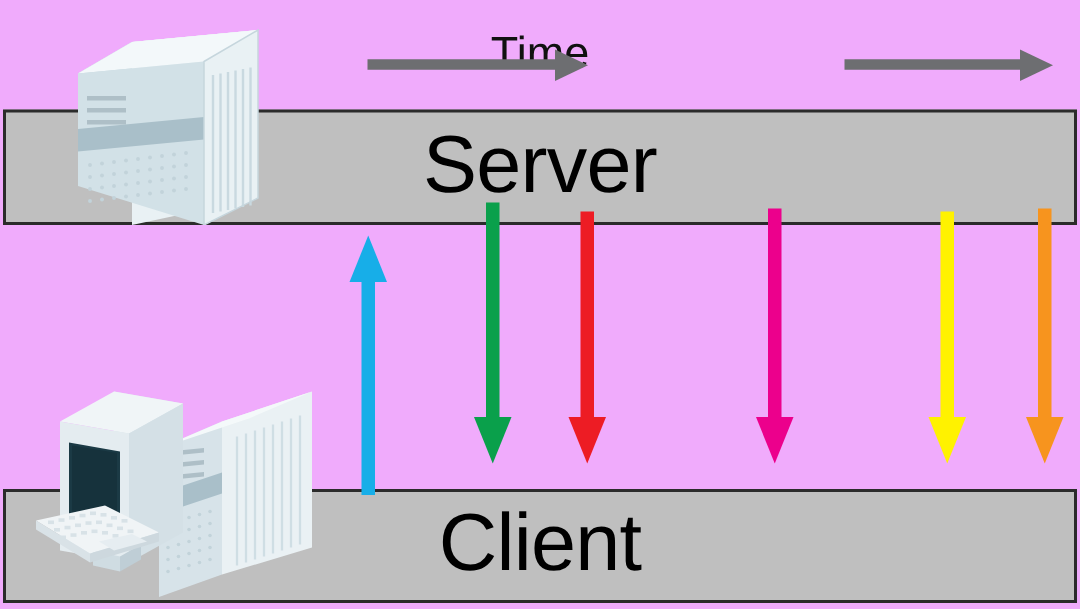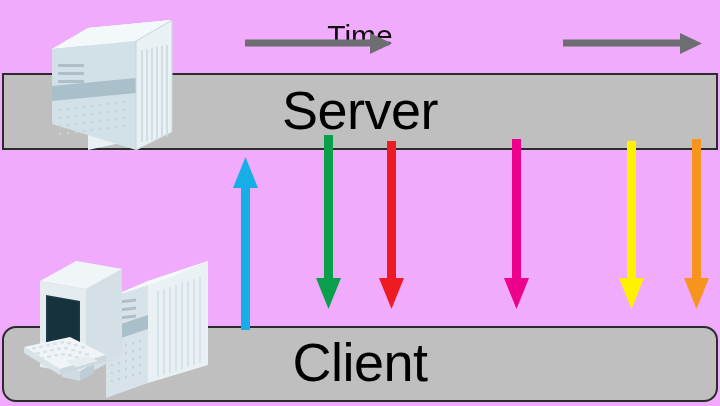--- a/index.html
+++ b/index.html
@@ -30,21 +30,20 @@
     left: 2px;
     top: 73px;
     width: 716px;
     height: 77px;
   }
   #client-band {
     left: 2px;
     top: 326px;
     width: 716px;
     height: 76px;
-    border-radius: 14px;
   }
   .band-label {
     font-family: "Liberation Sans", sans-serif;
     font-size: 54px;
     font-weight: 400;
     color: #000000;
     letter-spacing: -0.5px;
     line-height: 1;
     position: relative;
     top: -2px;

